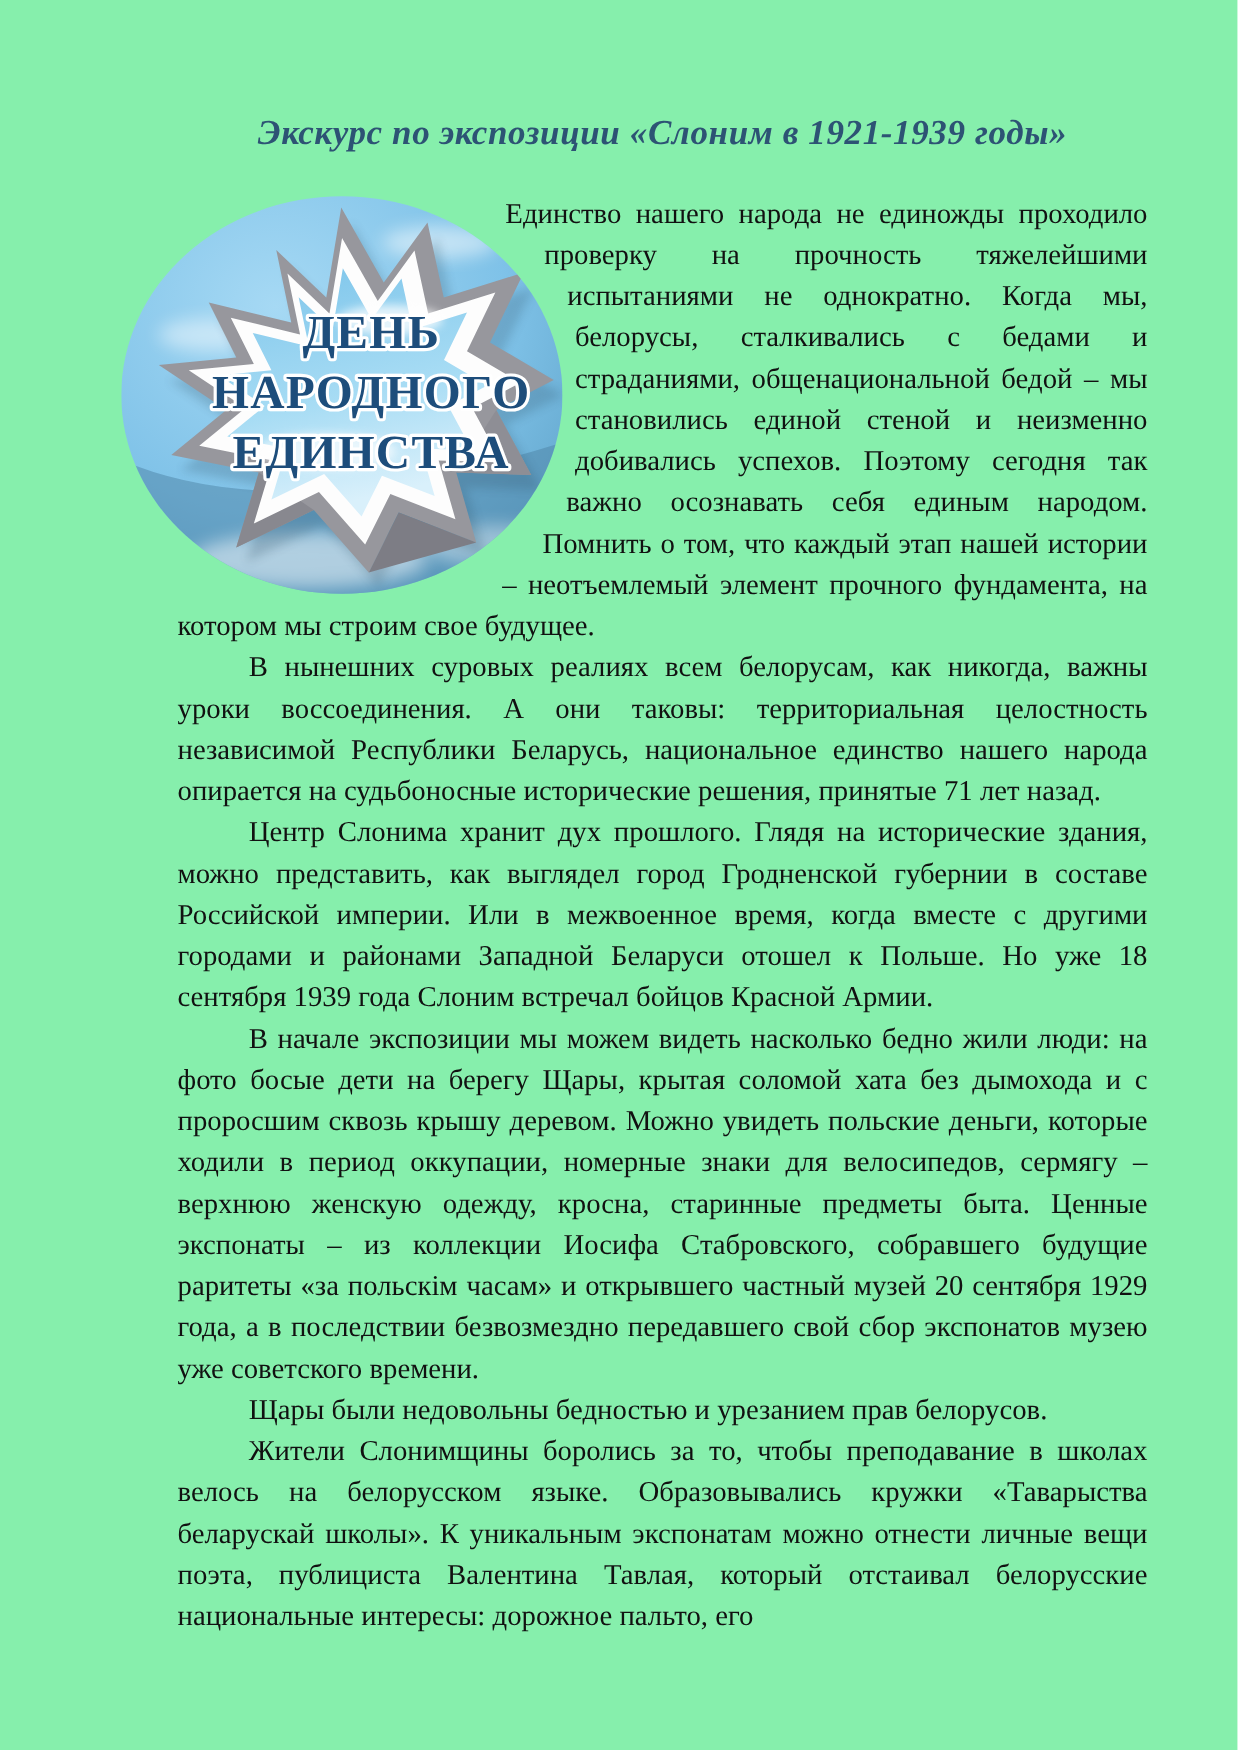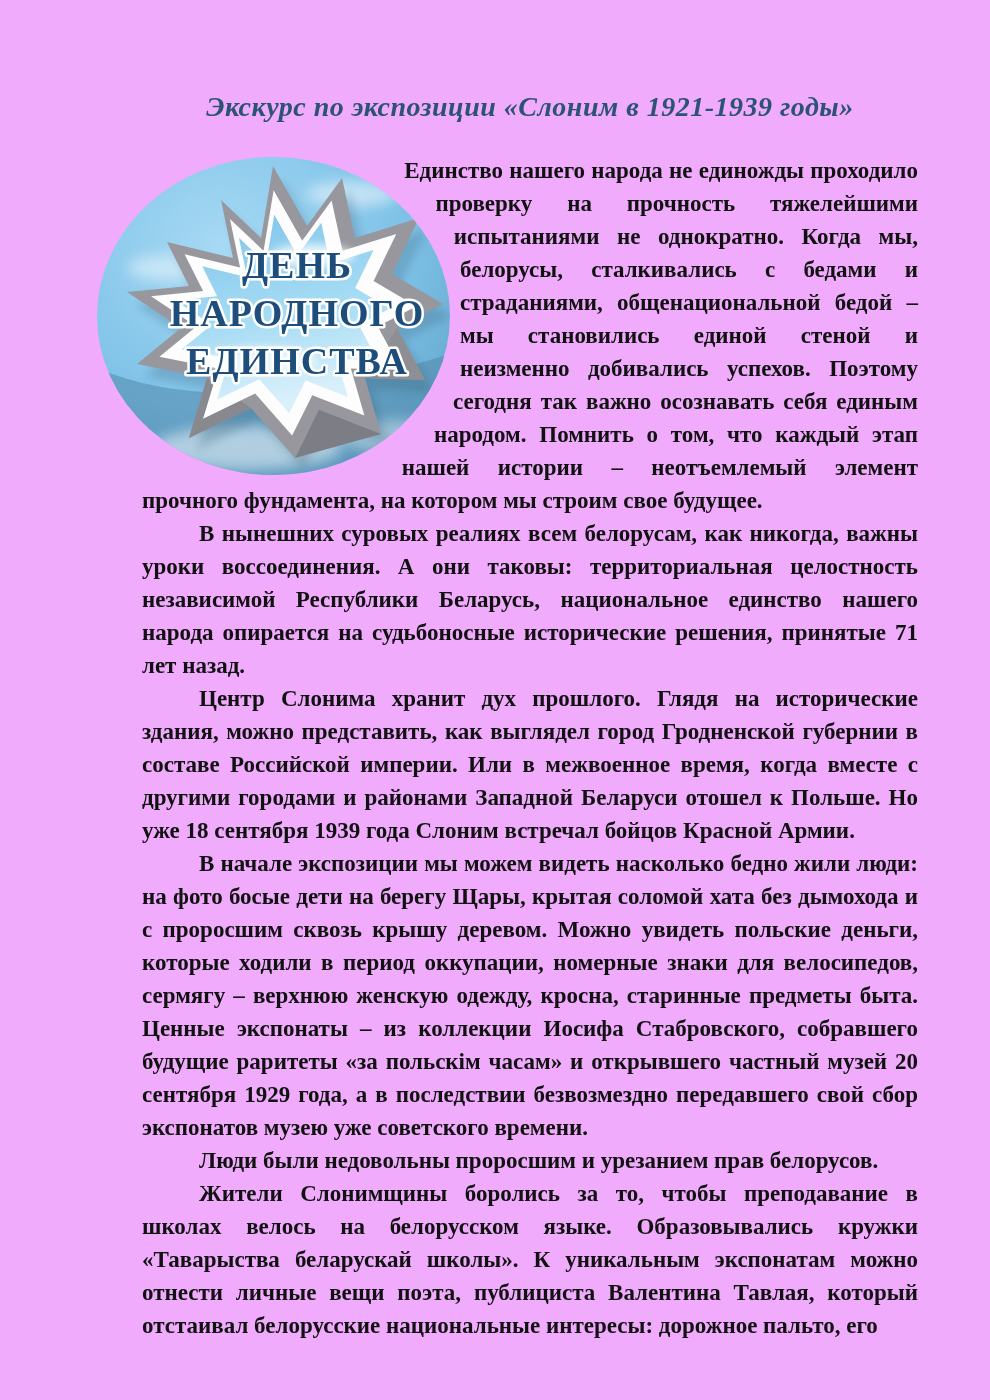--- a/index.html
+++ b/index.html
@@ -5,21 +5,21 @@
   html, body {
     margin: 0;
     padding: 0;
     background: #ffffff;
   }
   .page {
     position: relative;
     width: 990px;
     height: 1400px;
     margin: 0 auto;
-    background: #f0abfc;
+    background: #86efac;
     box-sizing: border-box;
     padding: 86px 72px 0 142px;
     overflow: hidden;
     font-family: "Liberation Serif", "DejaVu Serif", serif;
   }
   .doc-title {
     margin: 0 0 26px 0;
     text-align: center;
     font-size: 28px;
     line-height: 42px;
@@ -30,21 +30,20 @@
   }
   .body-text {
     color: #111111;
     font-size: 23px;
     line-height: 33px;
     text-align: justify;
   }
   .body-text p {
     margin: 0;
     text-indent: 57px;
-    font-weight: bold;
   }
   .body-text p.no-indent {
     text-indent: 0;
   }
   .emblem-float {
     float: left;
     width: 353px;
     height: 320px;
     margin: 2px 10px 6px -45px;
     shape-outside: ellipse(49% 48% at 50% 50%);
@@ -121,17 +120,17 @@
           <text x="200" y="170">НАРОДНОГО</text>
           <text x="200" y="218">ЕДИНСТВА</text>
         </g>
       </svg>
     </div>
 
     <p class="no-indent">Единство нашего народа не единожды проходило проверку на прочность тяжелейшими испытаниями не однократно. Когда мы, белорусы, сталкивались с бедами и страданиями, общенациональной бедой – мы становились единой стеной и неизменно добивались успехов. Поэтому сегодня так важно осознавать себя единым народом. Помнить о том, что каждый этап нашей истории – неотъемлемый элемент прочного фундамента, на котором мы строим свое будущее.</p>
     <p>В нынешних суровых реалиях всем белорусам, как никогда, важны уроки воссоединения. А они таковы: территориальная целостность независимой Республики Беларусь, национальное единство нашего народа опирается на судьбоносные исторические решения, принятые 71 лет назад.</p>
     <p>Центр Слонима хранит дух прошлого. Глядя на исторические здания, можно представить, как выглядел город Гродненской губернии в составе Российской империи. Или в межвоенное время, когда вместе с другими городами и районами Западной Беларуси отошел к Польше. Но уже 18 сентября 1939 года Слоним встречал бойцов Красной Армии.</p>
     <p>В начале экспозиции мы можем видеть насколько бедно жили люди: на фото босые дети на берегу Щары, крытая соломой хата без дымохода и с проросшим сквозь крышу деревом. Можно увидеть польские деньги, которые ходили в период оккупации, номерные знаки для велосипедов, сермягу – верхнюю женскую одежду, кросна, старинные предметы быта. Ценные экспонаты – из коллекции Иосифа Стабровского, собравшего будущие раритеты «за польскім часам» и открывшего частный музей 20 сентября 1929 года, а в последствии безвозмездно передавшего свой сбор экспонатов музею уже советского времени.</p>
-    <p>Люди были недовольны проросшим и урезанием прав белорусов.</p>
+    <p>Щары были недовольны бедностью и урезанием прав белорусов.</p>
     <p>Жители Слонимщины боролись за то, чтобы преподавание в школах велось на белорусском языке. Образовывались кружки «Таварыства беларускай школы». К уникальным экспонатам можно отнести личные вещи поэта, публициста Валентина Тавлая, который отстаивал белорусские национальные интересы: дорожное пальто, его</p>
 
   </div>
 </div>
 
 </body></html>

